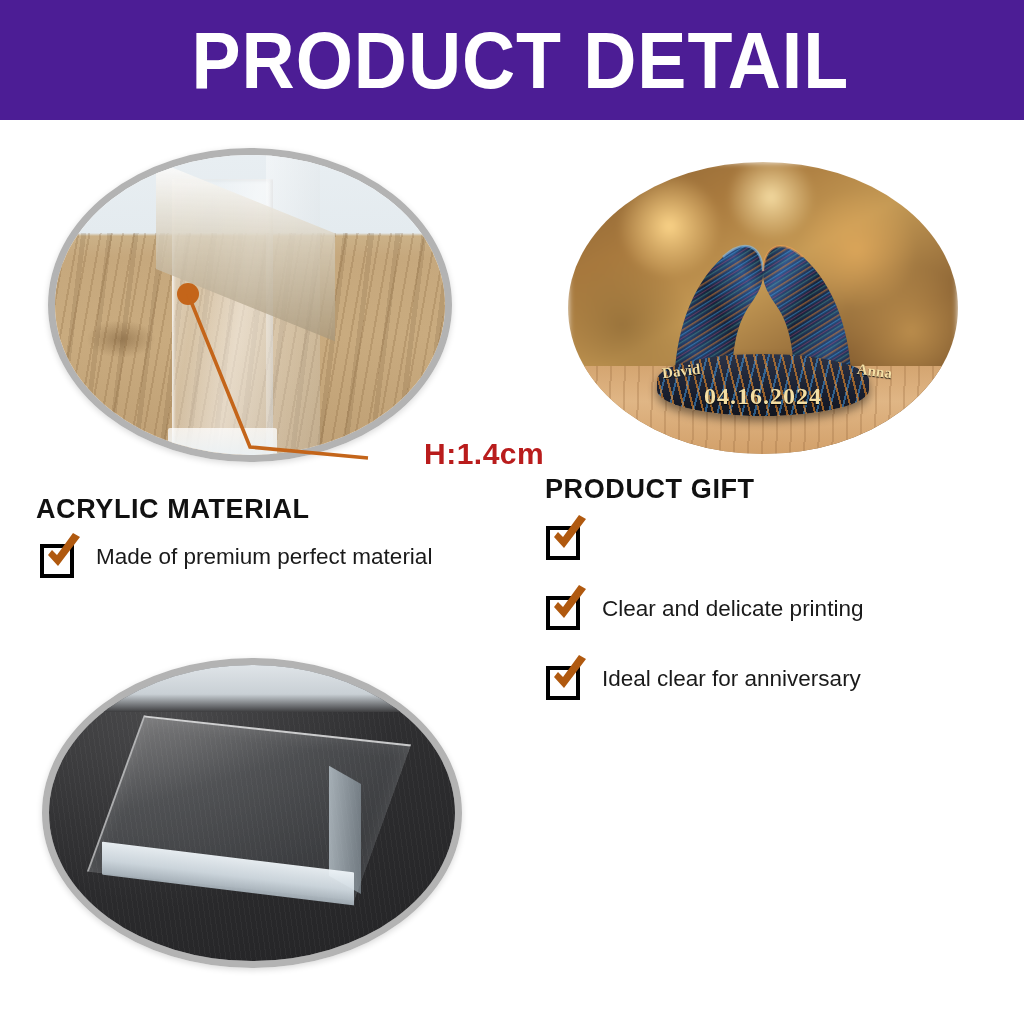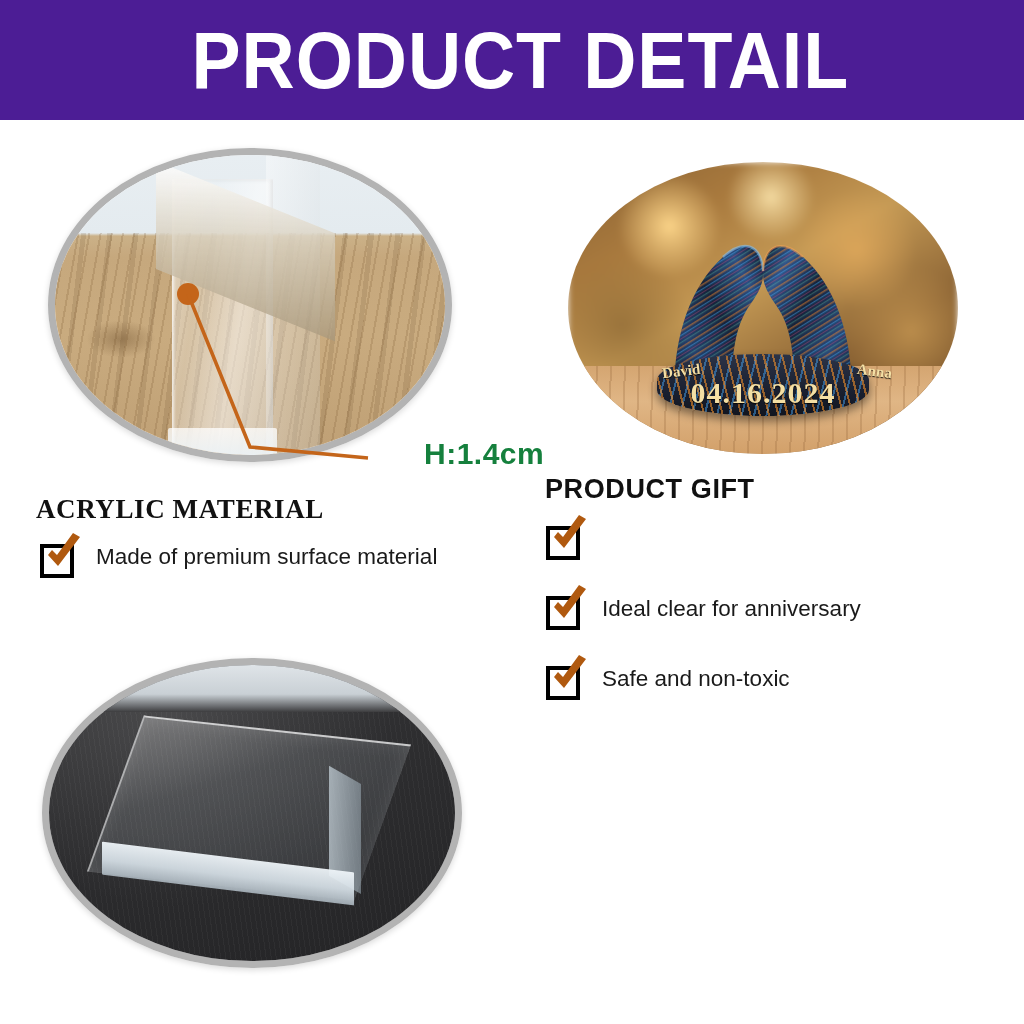--- a/index.html
+++ b/index.html
@@ -196,21 +196,21 @@
   .engraved {
     position: absolute;
     color: #F4DFA4;
     font-family: "Liberation Serif", serif;
     font-weight: bold;
     text-shadow: 0 1px 1px rgba(0,0,0,0.85);
     white-space: nowrap;
   }
   #engrave-name-left  { left: 24%;  bottom: 25.5%; font-size: 15px; transform: rotate(-7deg); }
   #engrave-name-right { right: 17%; bottom: 25.5%; font-size: 15px; transform: rotate(7deg); }
-  #engrave-date       { left: 50%;  bottom: 15%; font-size: 30px; letter-spacing: 1px;
+  #engrave-date       { left: 50%;  bottom: 15%; font-size: 24px; letter-spacing: 1px;
                         transform: translateX(-50%); }
 
   
   #photo-acrylic-block {
     left: 42px;
     top: 658px;
     width: 420px;
     height: 310px;
   }
   .slate-scene {
@@ -271,21 +271,21 @@
 
   
   .section-heading {
     position: absolute;
     color: #111111;
     font-weight: bold;
     font-size: 27px;
     letter-spacing: 0.6px;
     white-space: nowrap;
   }
-  #heading-acrylic-material { left: 36px;  top: 494px; font-family: Liberation Serif, serif; }
+  #heading-acrylic-material { left: 36px;  top: 494px; }
   #heading-perfect-gift     { left: 545px; top: 474px; }
 
   .feature-list { position: absolute; }
   #list-acrylic-material { left: 40px;  top: 538px; width: 470px; }
   #list-perfect-gift     { left: 546px; top: 520px; width: 460px; }
 
   .feature-item {
     display: flex;
     align-items: flex-start;
     margin-bottom: 26px;
@@ -336,21 +336,21 @@
   <div class="acrylic-slab"></div>
   <div class="acrylic-right-face"></div>
   <div class="acrylic-bevel-top"></div>
   <div class="acrylic-foot"></div>
 </div>
 
 <svg style="position:absolute;left:0;top:0;width:1024px;height:1024px;pointer-events:none;">
   <circle cx="188" cy="294" r="11" fill="#C4651A"></circle>
   <polyline points="188,294 250,447 368,458" fill="none" stroke="#C4651A" stroke-width="3.5"></polyline>
 </svg>
-<div style="position:absolute;left:424px;top:437px;color:#15803d;font-size:30px;font-weight:bold;letter-spacing:0.5px;">H:1.4cm</div>
+<div style="position:absolute;left:424px;top:437px;color:#b91c1c;font-size:30px;font-weight:bold;letter-spacing:0.5px;">H:1.4cm</div>
 
 <div class="oval" id="photo-heart-sculpture">
   <div class="bokeh-bg"></div>
   <div class="table-surface"></div>
 
   <div class="sculpture">
     <svg viewBox="0 0 204 180" preserveAspectRatio="none">
       <defs>
         <linearGradient id="handGradL" x1="0" y1="1" x2="1" y2="0">
           <stop offset="0%" stop-color="#141b2b"></stop>
@@ -409,51 +409,51 @@
 <div class="section-heading" id="heading-acrylic-material">ACRYLIC MATERIAL</div>
 
 <div class="feature-list" id="list-acrylic-material">
   <div class="feature-item">
     <span class="checkbox">
       <span class="box"></span>
       <svg viewBox="0 0 44 44">
         <path d="M7 22 L17 33 L39 4 L32 0 L16 22 L11 17 Z" fill="#B0590F"></path>
       </svg>
     </span>
-    <span class="feature-text">Made of premium surface material</span>
+    <span class="feature-text">Made of premium perfect material</span>
   </div>
 </div>
 
 <div class="section-heading" id="heading-perfect-gift">PRODUCT GIFT</div>
 
 <div class="feature-list" id="list-perfect-gift">
 
   <div class="feature-item">
     <span class="checkbox">
       <span class="box"></span>
       <svg viewBox="0 0 44 44">
         <path d="M7 22 L17 33 L39 4 L32 0 L16 22 L11 17 Z" fill="#B0590F"></path>
       </svg>
     </span>
   </div>
 
+  <div class="feature-item">
+    <span class="checkbox">
+      <span class="box"></span>
+      <svg viewBox="0 0 44 44">
+        <path d="M7 22 L17 33 L39 4 L32 0 L16 22 L11 17 Z" fill="#B0590F"></path>
+      </svg>
+    </span>
+    <span class="feature-text">Clear and delicate printing</span>
+  </div>
 
   <div class="feature-item">
     <span class="checkbox">
       <span class="box"></span>
       <svg viewBox="0 0 44 44">
         <path d="M7 22 L17 33 L39 4 L32 0 L16 22 L11 17 Z" fill="#B0590F"></path>
       </svg>
     </span>
     <span class="feature-text">Ideal clear for anniversary</span>
   </div>
 
 
-  <div class="feature-item">
-    <span class="checkbox">
-      <span class="box"></span>
-      <svg viewBox="0 0 44 44">
-        <path d="M7 22 L17 33 L39 4 L32 0 L16 22 L11 17 Z" fill="#B0590F"></path>
-      </svg>
-    </span>
-    <span class="feature-text">Safe and non-toxic</span>
-  </div>
 </div>
 
 </body></html>

